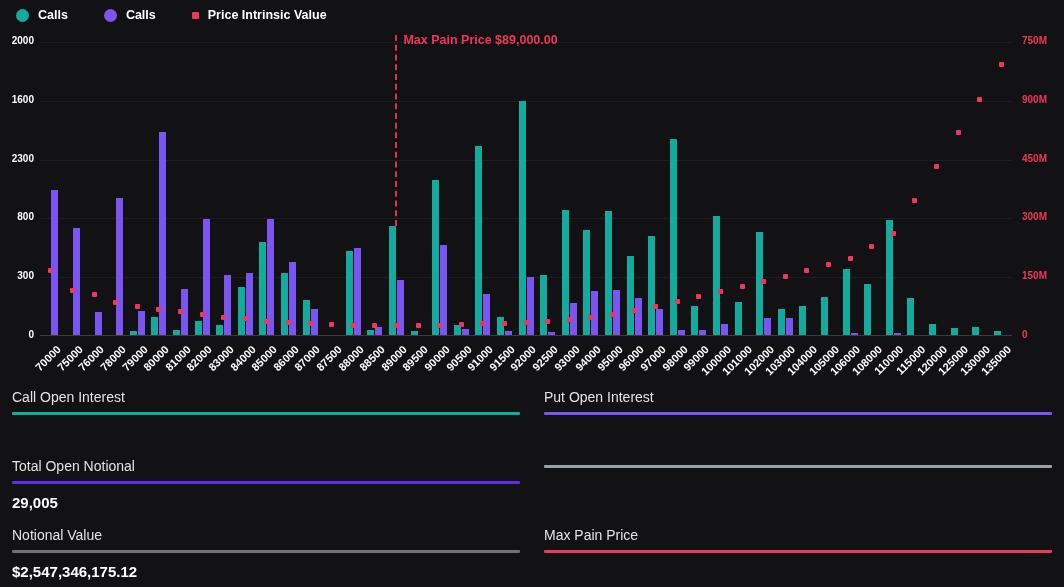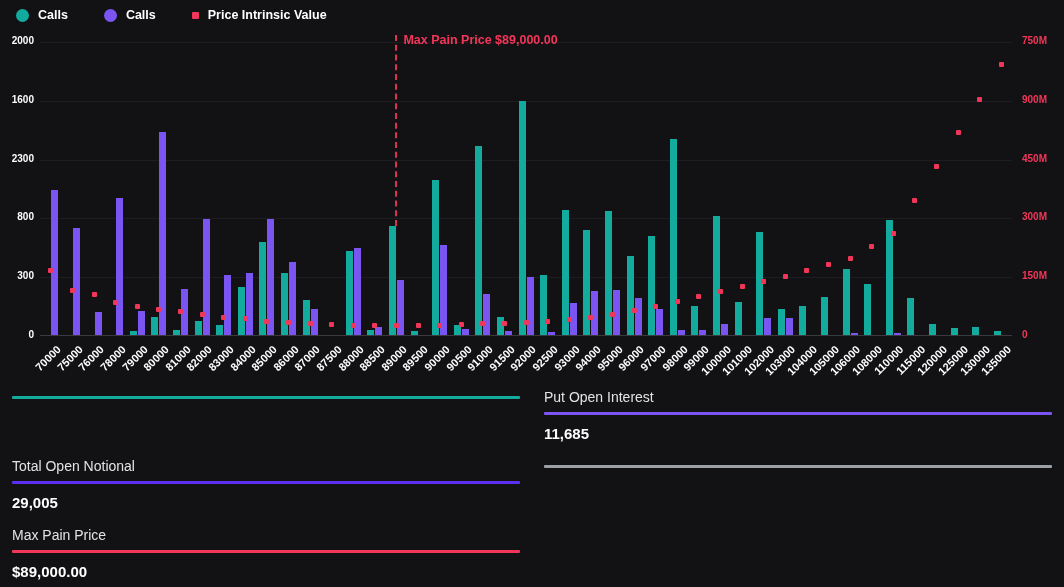--- a/index.html
+++ b/index.html
@@ -346,34 +346,38 @@
       </div>
       <div class="xlab-anchor" style="left: 983.6px;">
         <span class="xlab">130000</span>
       </div>
       <div class="xlab-anchor" style="left: 1005.2px;">
         <span class="xlab">135000</span>
       </div>
     </div>
   <div class="stats" id="stats">
       <div class="stat-cell">
+        <div class="stat-label">Call Open Interest</div>
         <div class="stat-line" style="background: rgb(18, 171, 158);"></div>
       </div>
       <div class="stat-cell">
         <div class="stat-label">Put Open Interest</div>
         <div class="stat-line" style="background: rgb(122, 85, 242);"></div>
-        <div class="stat-value">11,685</div>
       </div>
       <div class="stat-cell">
         <div class="stat-label">Total Open Notional</div>
         <div class="stat-line" style="background: rgb(90, 47, 242);"></div>
         <div class="stat-value">29,005</div>
       </div>
       <div class="stat-cell">
         <div class="stat-line" style="background: rgb(155, 160, 166);"></div>
       </div>
       <div class="stat-cell">
+        <div class="stat-label">Notional Value</div>
+        <div class="stat-line" style="background: rgb(110, 112, 116);"></div>
+        <div class="stat-value">$2,547,346,175.12</div>
+      </div>
+      <div class="stat-cell">
         <div class="stat-label">Max Pain Price</div>
         <div class="stat-line" style="background: rgb(242, 54, 89);"></div>
-        <div class="stat-value">$89,000.00</div>
       </div>
     </div>
 </div>
 
 </body></html>

